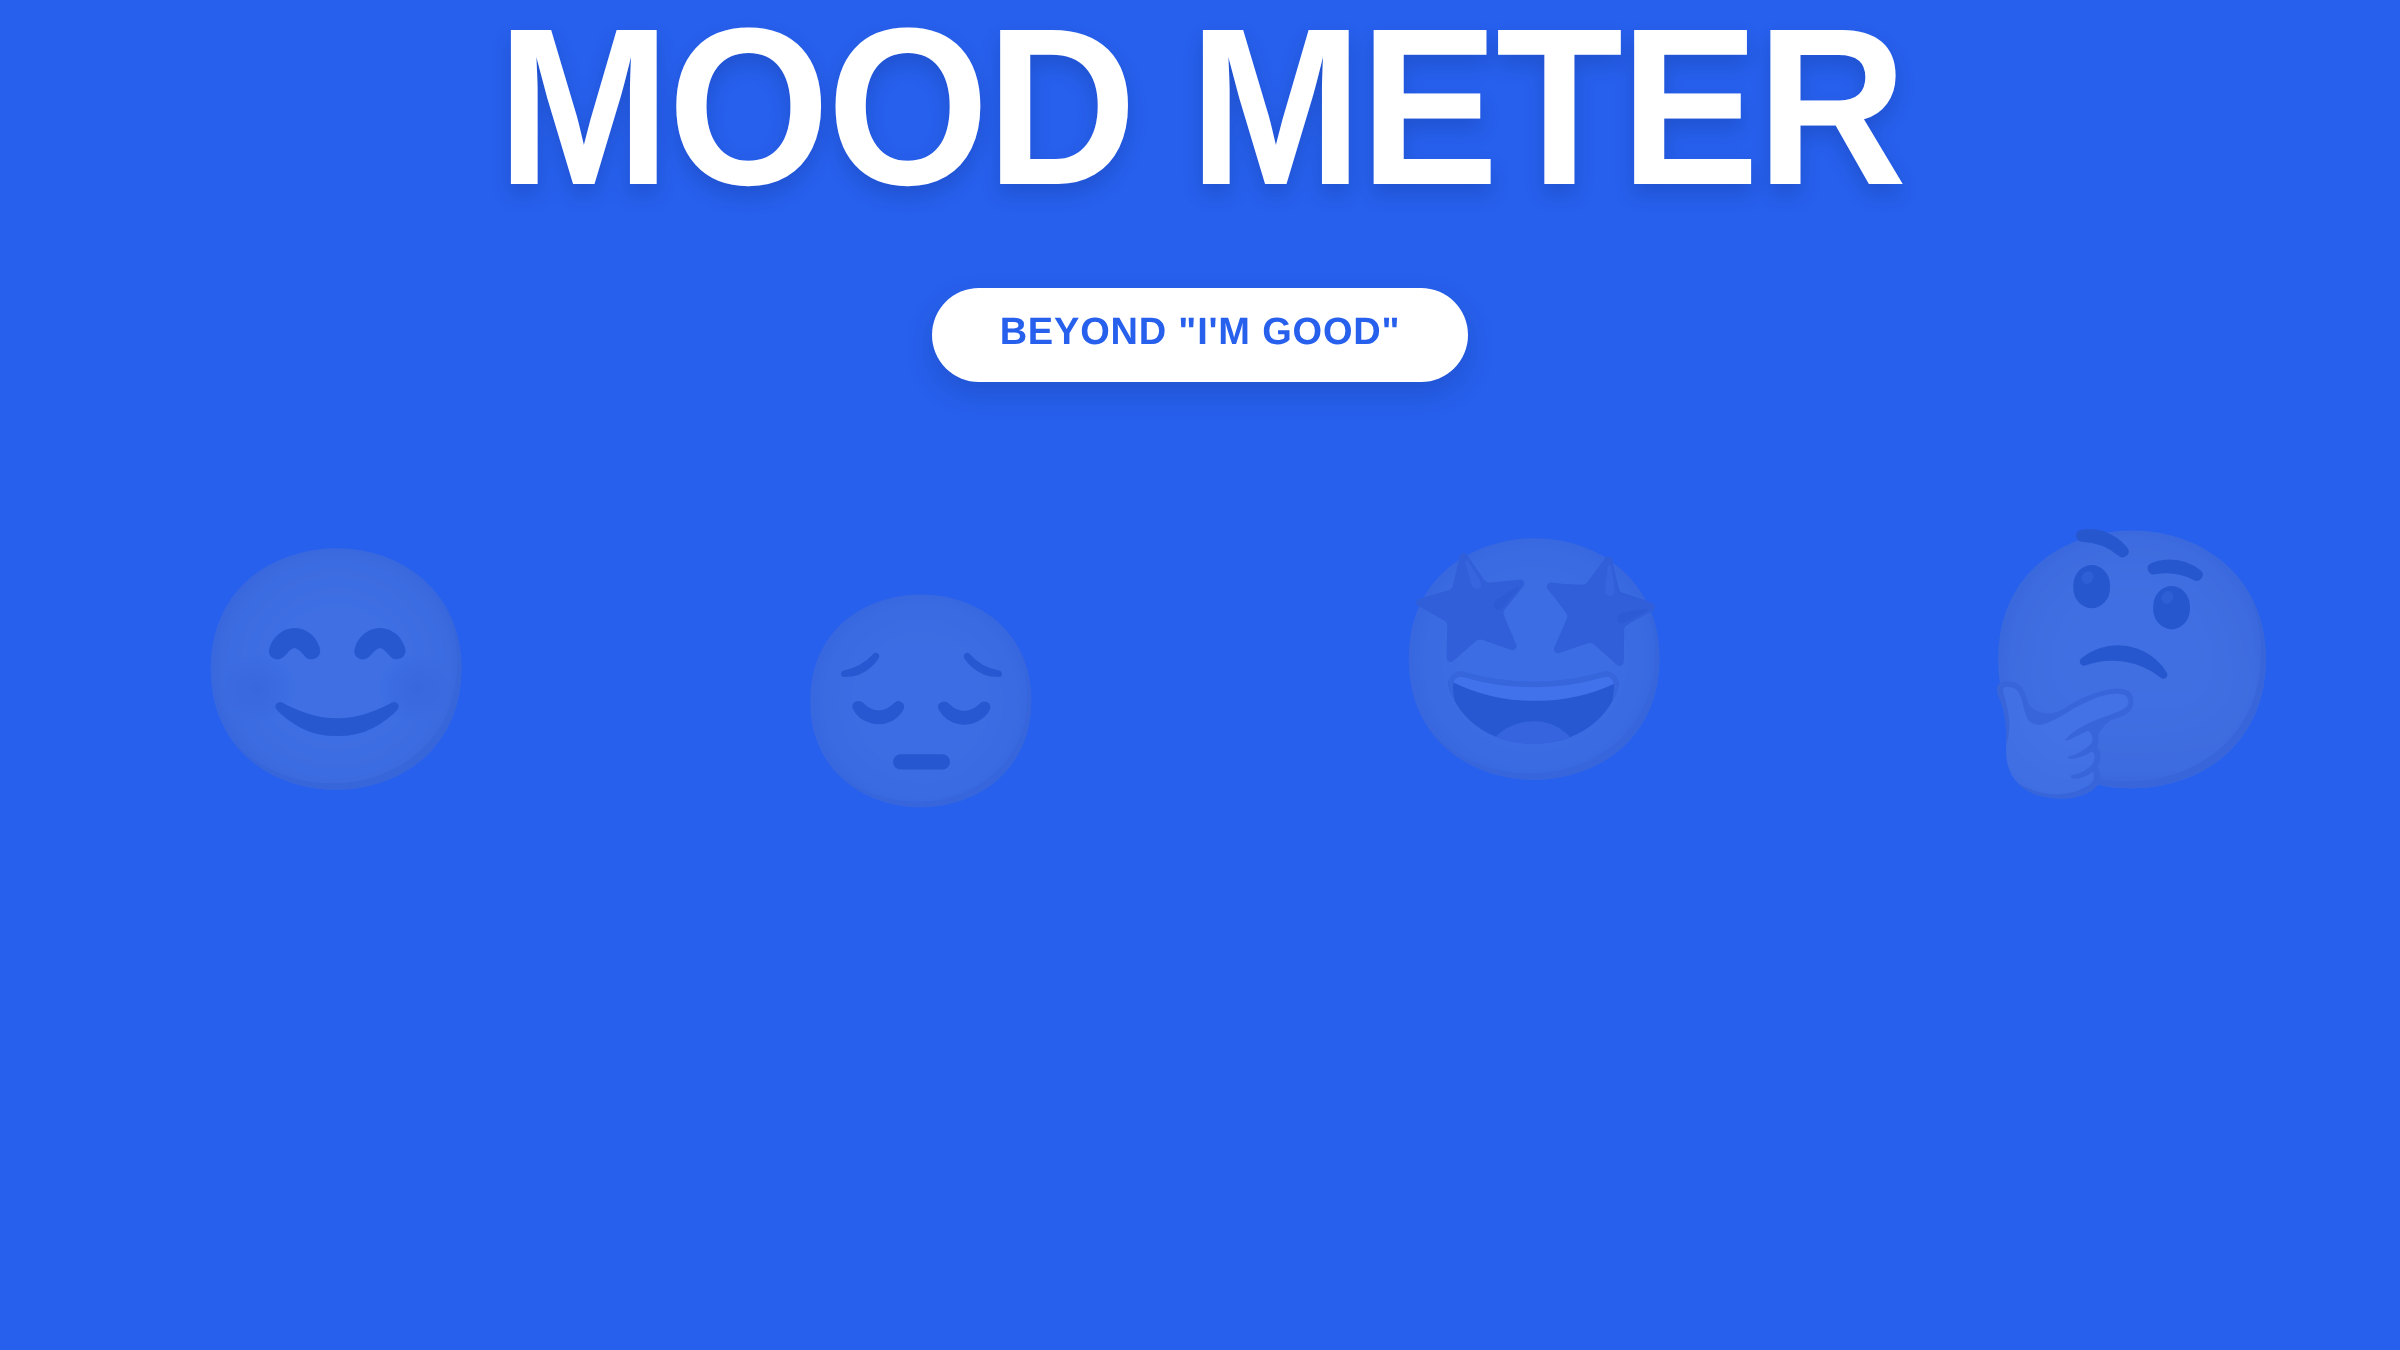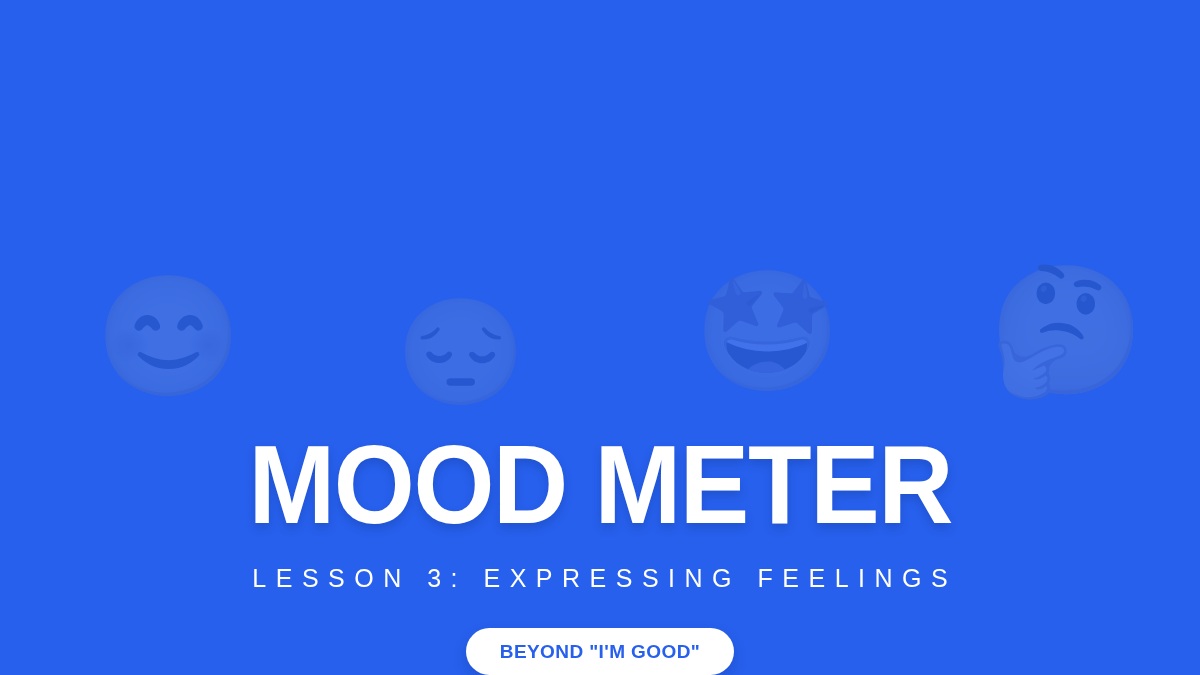--- a/index.html
+++ b/index.html
@@ -60,21 +60,21 @@
     opacity: 0.15;
   }
 
   
   #content {
     position: absolute;
     inset: 0;
     display: flex;
     flex-direction: column;
     align-items: center;
-    justify-content: flex-end;
+    justify-content: flex-start;
     z-index: 2;
   }
 
   #title {
     margin: 0;
     color: #ffffff;
     font-family: "Liberation Sans", sans-serif;
     font-weight: bold;
     font-size: 112px;
     letter-spacing: -1.5px;
@@ -126,18 +126,17 @@
   <div id="emoji-layer">
     <span class="emoji emoji-1">😊</span>
     <span class="emoji emoji-2">😔</span>
     <span class="emoji emoji-3">🤩</span>
     <span class="emoji emoji-4">🤔</span>
   </div>
 
   <div id="content">
     <h1 id="title">MOOD METER</h1>
 
-    <p id="subtitle">LESSON 3: EXPRESSING FEELINGS</p>
 
     <button id="badge">BEYOND "I'M GOOD"</button>
   </div>
 
 </div>
 
 </body></html>

